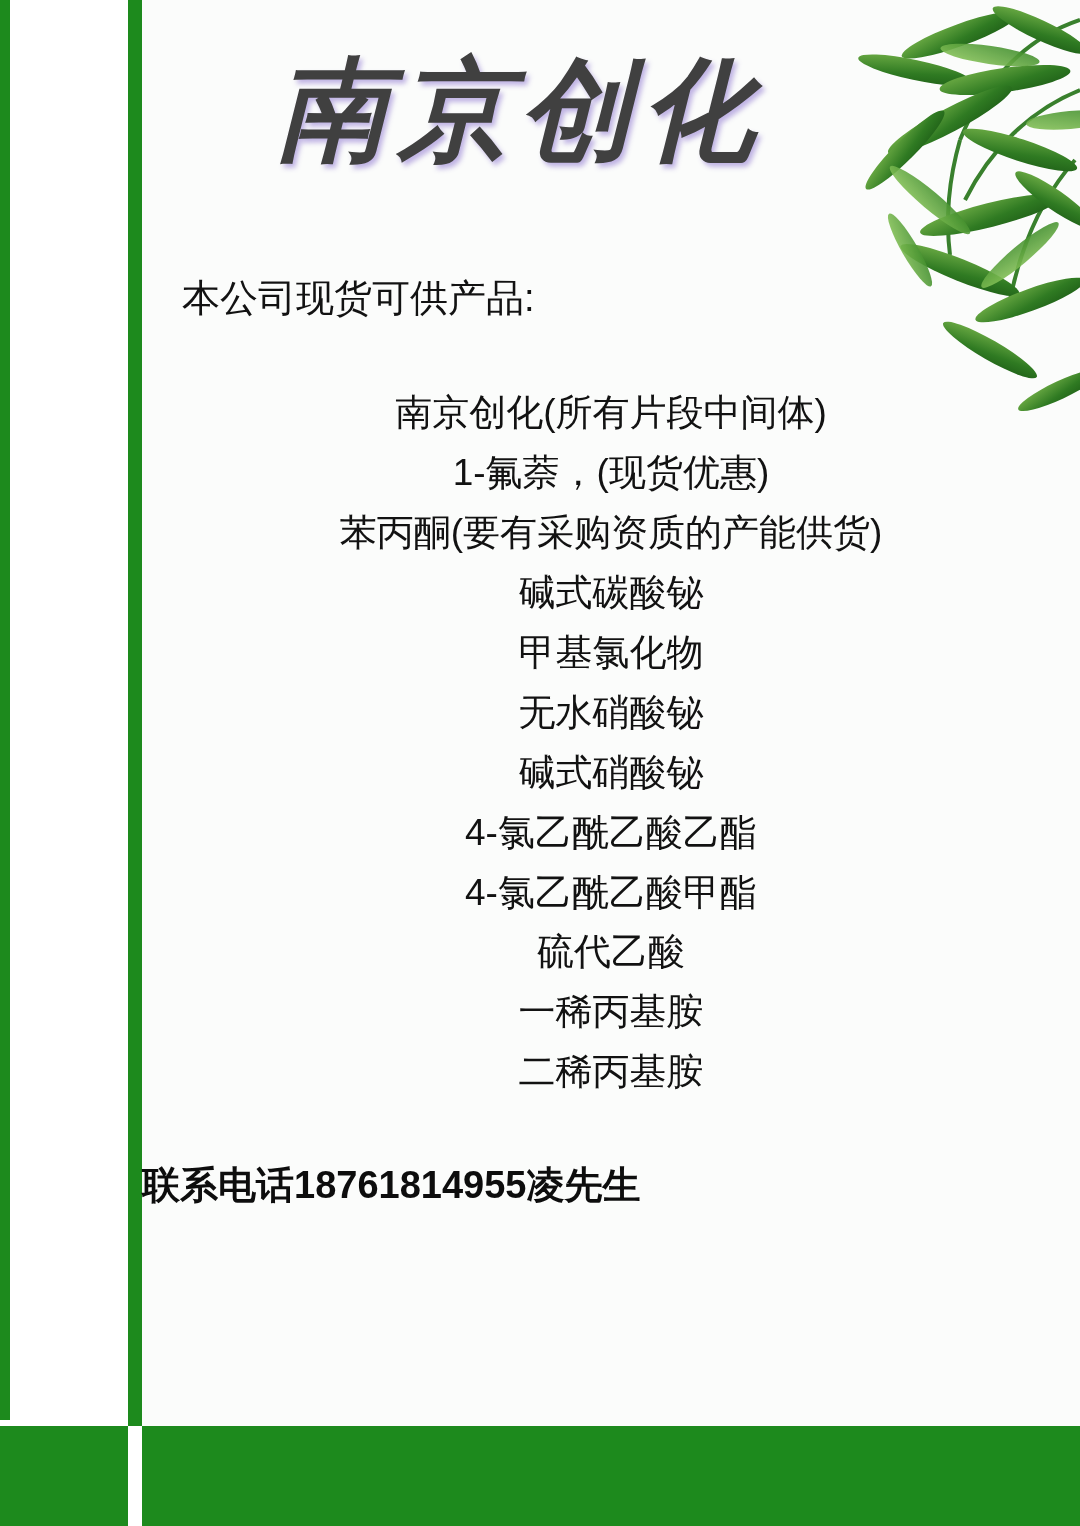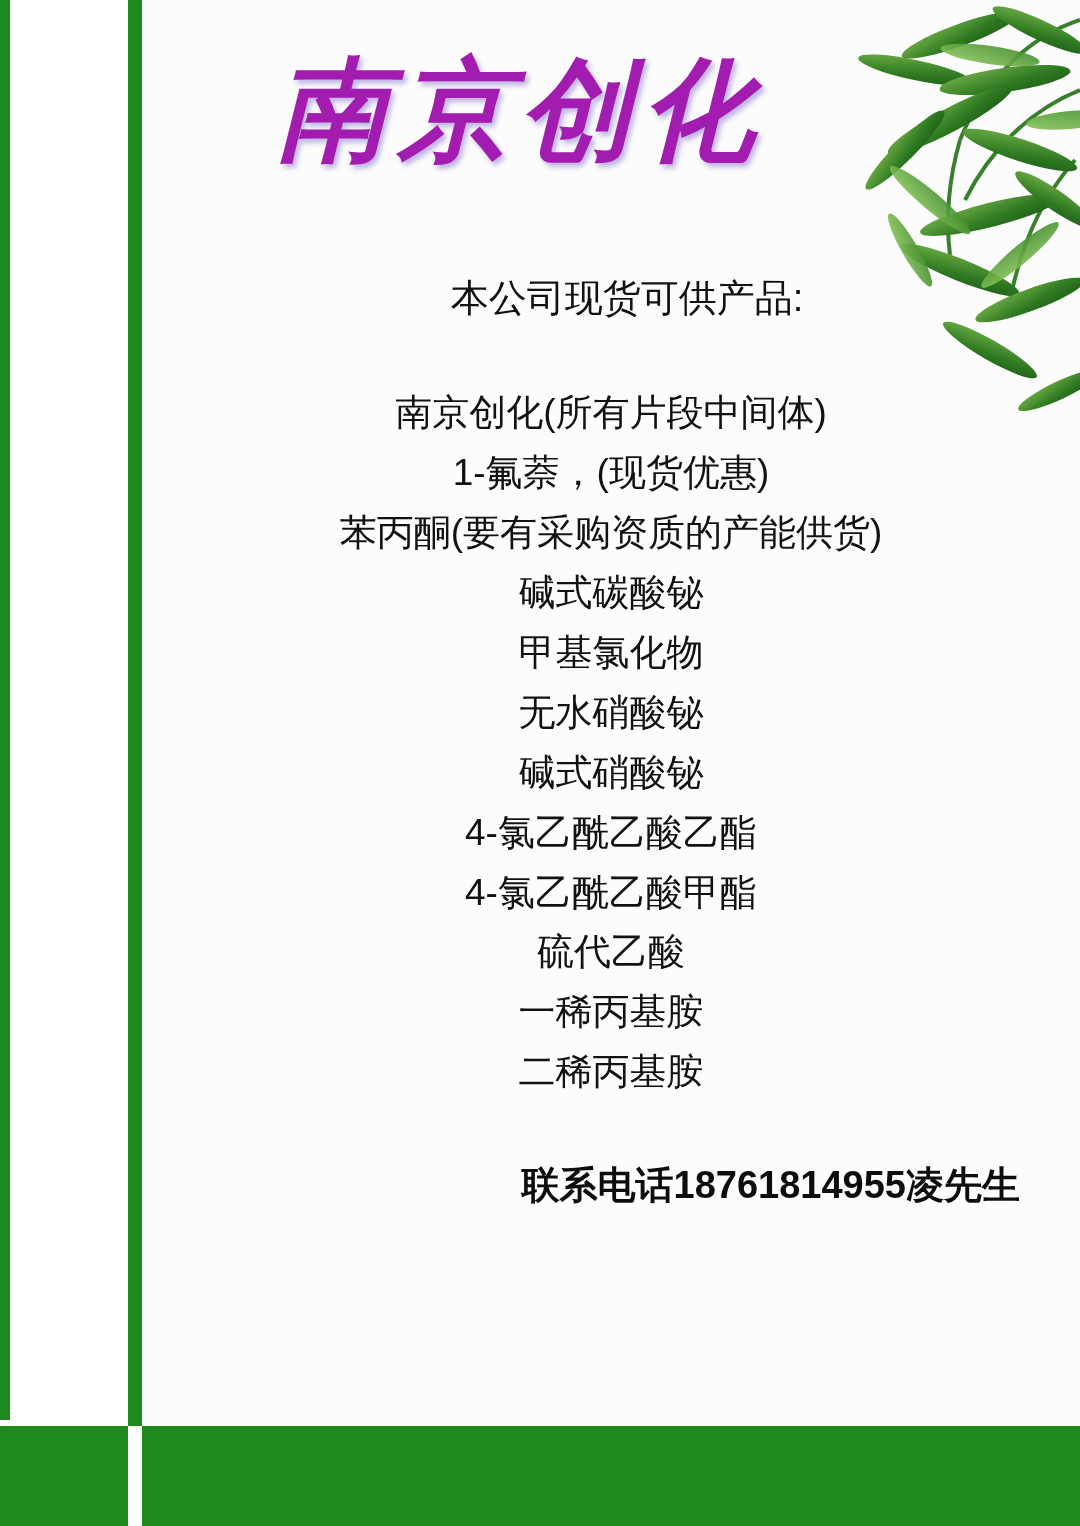--- a/index.html
+++ b/index.html
@@ -74,60 +74,60 @@
   .title {
     position: absolute;
     left: 200px;
     top: 40px;
     width: 640px;
     text-align: center;
     font-family: "DejaVu Serif", serif;
     font-weight: bold;
     font-size: 112px;
     line-height: 1.25;
-    color: #a21caf;
+    color: #404040;
     letter-spacing: 10px;
     font-style: italic;
     text-shadow: 3px 4px 5px rgba(120, 90, 200, 0.45);
   }
 
   
   .content {
     position: absolute;
     left: 142px;
     top: 270px;
     width: 938px;
     text-align: center;
     color: #121212;
   }
   .lead {
     font-size: 38px;
     line-height: 1.5;
     margin: 0 0 56px 0;
-    padding-left: 32px;
-    text-align: center;
+    padding-left: 40px;
+    text-align: left;
     font-family: "Liberation Sans", sans-serif;
   }
   .product-list {
     list-style: none;
     margin: 0;
     padding: 0;
   }
   .product-list li {
     font-size: 37px;
     line-height: 1.62;
     color: #121212;
     white-space: nowrap;
   }
   .contact {
     margin-top: 58px;
     font-size: 38px;
     font-weight: bold;
     color: #0d0d0d;
-    text-align: right;
+    text-align: left;
     padding-right: 60px;
   }
 </style>
 </head>
 <body>
 
 <div id="poster">
 
   <div class="page-bg"></div>
 

